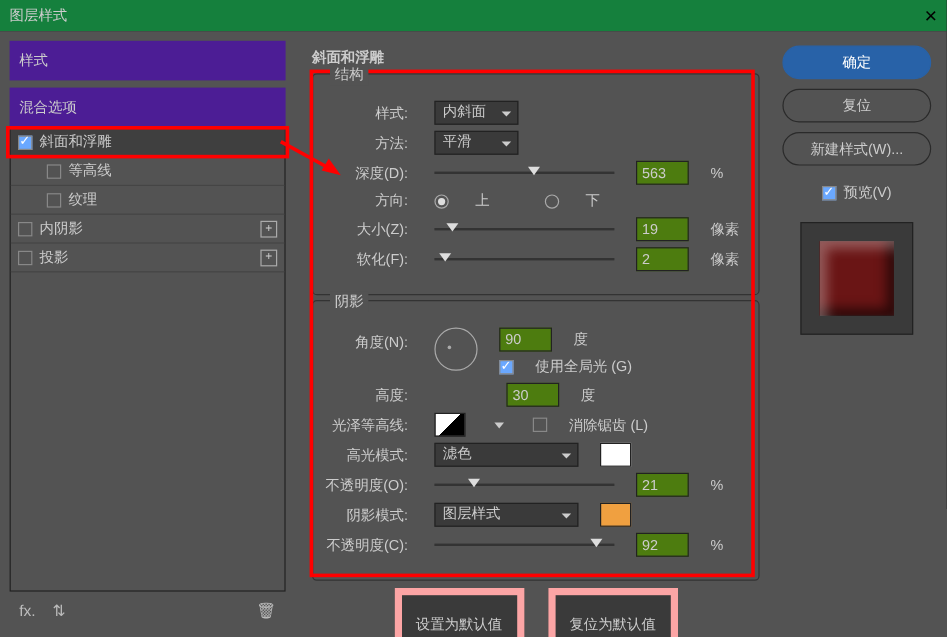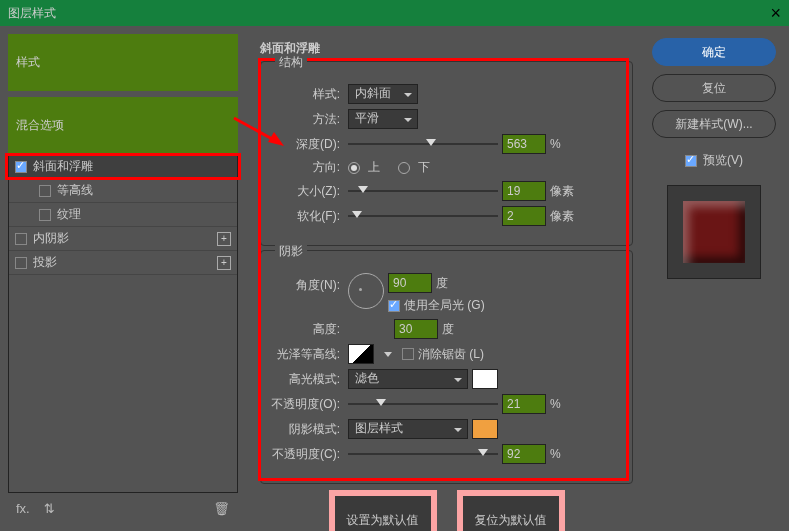--- a/index.html
+++ b/index.html
@@ -1,37 +1,37 @@
 <!DOCTYPE html>
 <html><head>
 <meta charset="utf-8">
 <style>
 *{box-sizing:border-box;margin:0;padding:0;font-family:"Microsoft YaHei",Arial,sans-serif;font-size:12px;color:#ccc;-webkit-user-select:none}
 body{background:#1f1f1f;width:789px;height:531px;overflow:hidden}
 .titlebar{background:#15803d;height:26px;display:flex;align-items:center;padding:0 8px;color:#000}
 .titlebar .close{margin-left:auto;font-size:18px;color:#000;cursor:pointer}
 .main{background:#535353;height:505px;display:flex;padding:8px 10px 8px 8px;gap:8px}
 .left{width:230px;display:flex;flex-direction:column}
-.left .hdr{background:#4d7c0f;padding:20px 8px}
+.left .hdr{background:#4c1d95;padding:8px 8px}
 .left .list{border:1px solid #222;flex:1;background:#535353}
 .row{display:flex;align-items:center;height:24px;padding:0 6px;border-bottom:1px solid #454545;gap:6px;position:relative}
 .row.sub{padding-left:30px}
 .row .plus{margin-left:auto;border:1px solid #aaa;width:14px;height:14px;display:flex;align-items:center;justify-content:center;font-size:10px}
 .left .foot{height:30px;display:flex;align-items:center;gap:14px;padding:0 8px}
 .left .foot .trash{margin-left:auto}
 .chk{width:12px;height:12px;border:1px solid #888;display:inline-block;position:relative}
 .chk.on{background:#6aa8ff}
 .chk.on:after{content:"✓";position:absolute;top:-3px;left:0;font-size:11px;color:#fff}
 .redbox{position:absolute;border:3px solid #f00;pointer-events:none}
 .mid{flex:1;position:relative;padding:4px 4px 4px 10px}
 .section-title{font-weight:bold;margin:2px 0 4px 4px}
 .fs{border:1px solid #333;border-radius:4px;margin:4px;padding:10px 8px 14px 8px}
 .fs .ttl{position:relative;top:-18px;left:6px;background:#535353;display:inline-block;padding:0 4px}
 .fs .body{margin-top:-10px}
-.frow{display:flex;align-items:center;margin:5px 0;gap:4px}
+.frow{display:flex;align-items:center;margin:5px 0;gap:18px}
 .lbl{width:75px;text-align:right;padding-right:4px}
 .sel{background:#3a3a3a;border:1px solid #222;height:20px;padding:0 18px 0 6px;position:relative;min-width:70px}
 .sel:after{content:"";position:absolute;right:5px;top:8px;border:4px solid transparent;border-top-color:#ccc}
 .slider{position:relative;height:14px;flex:1;max-width:150px}
 .slider .track{position:absolute;top:6px;left:0;right:0;height:2px;background:#333}
 .slider .thumb{position:absolute;top:2px;width:0;height:0;border:5px solid transparent;border-top:7px solid #ddd}
 .num{background:#4d7c0f;border:1px solid #222;width:44px;height:20px;padding:0 4px;display:flex;align-items:center}
 .unit{width:30px}
 .radio{width:12px;height:12px;border-radius:50%;border:1px solid #aaa;display:inline-block;position:relative;margin-right:4px}
 .radio.on:after{content:"";position:absolute;inset:2px;border-radius:50%;background:#ddd}

